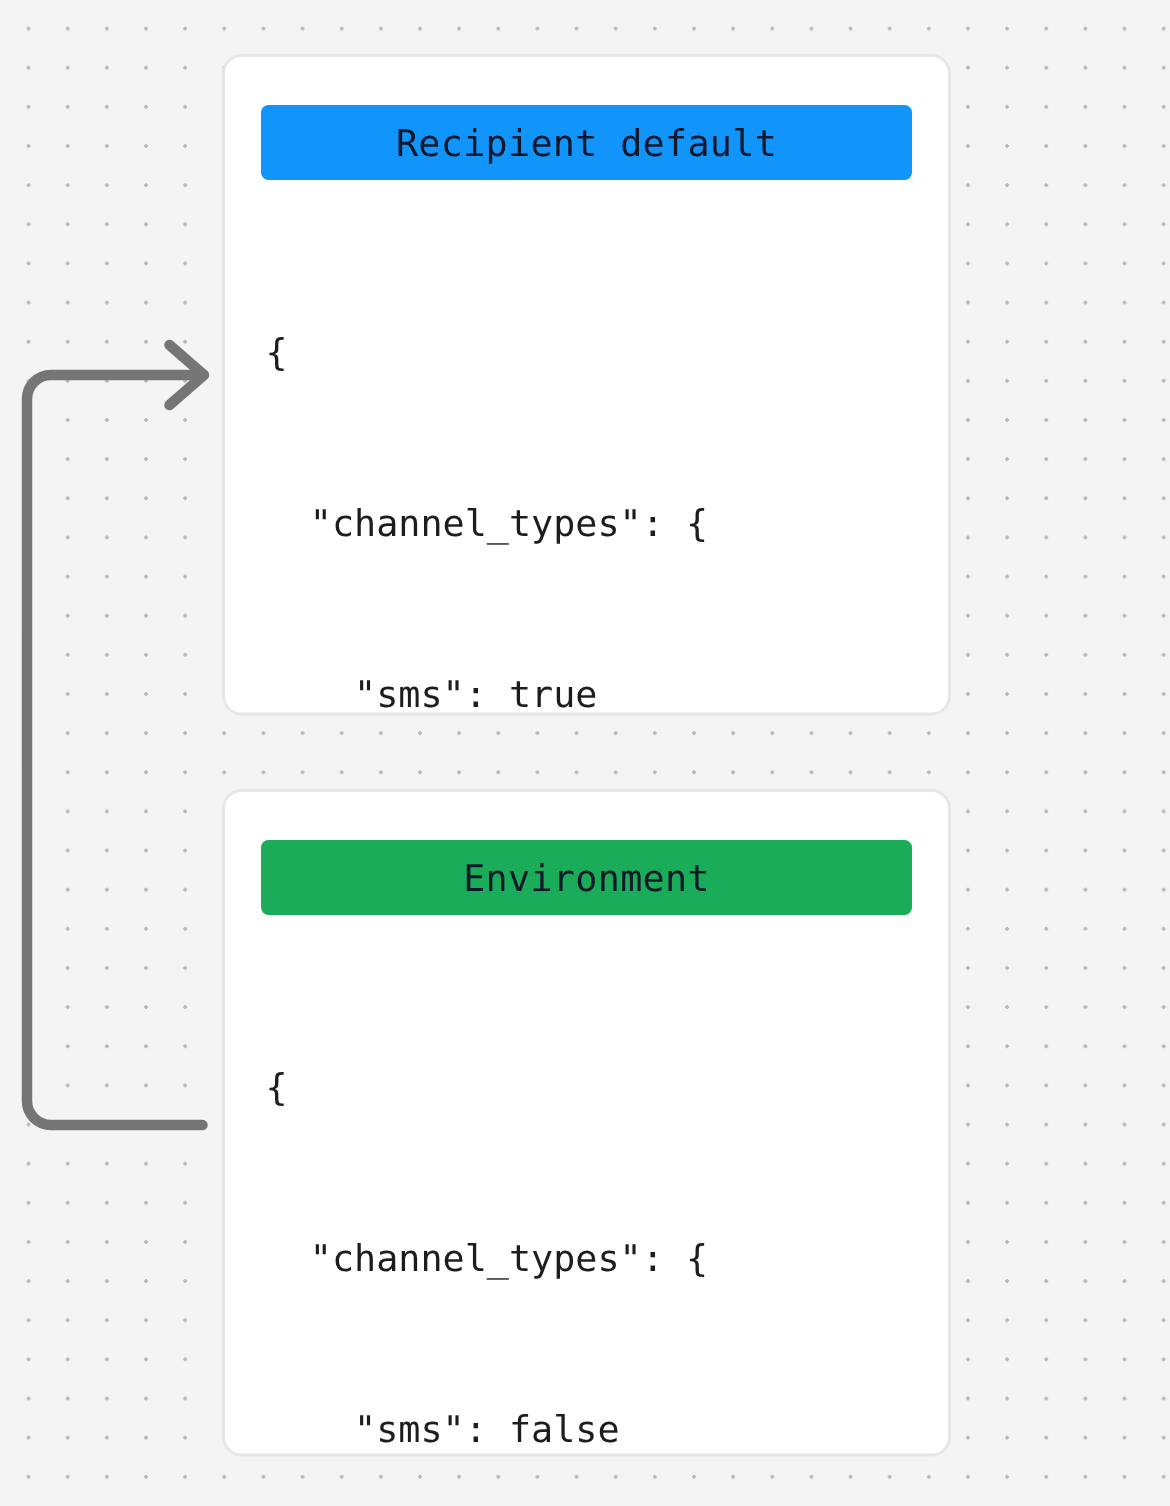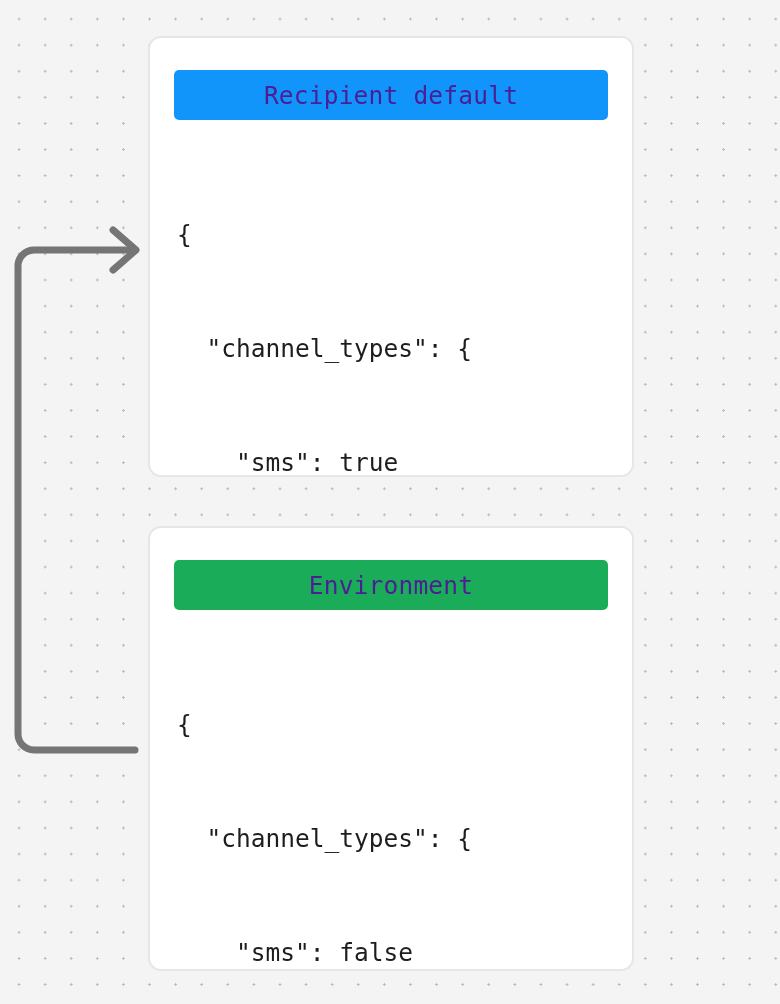--- a/index.html
+++ b/index.html
@@ -40,21 +40,21 @@
   }
   .card--recipient { top: 36px;  height: 441px; }
   .card--environment { top: 526px; height: 445px; }
 
   .card-header {
     height: 50px;
     border-radius: 5px;
     display: flex;
     align-items: center;
     justify-content: center;
-    color: #4c1d95;
+    color: #0f172a;
     font-size: 24.5px;
     letter-spacing: 0.2px;
     font-family: "DejaVu Sans Mono", "Liberation Mono", monospace;
     white-space: pre;
   }
   .card-header--blue  { background: #1195fb; }
   .card-header--green { background: #1bac5a; }
 
   .code-block {
     margin-top: 20px;

